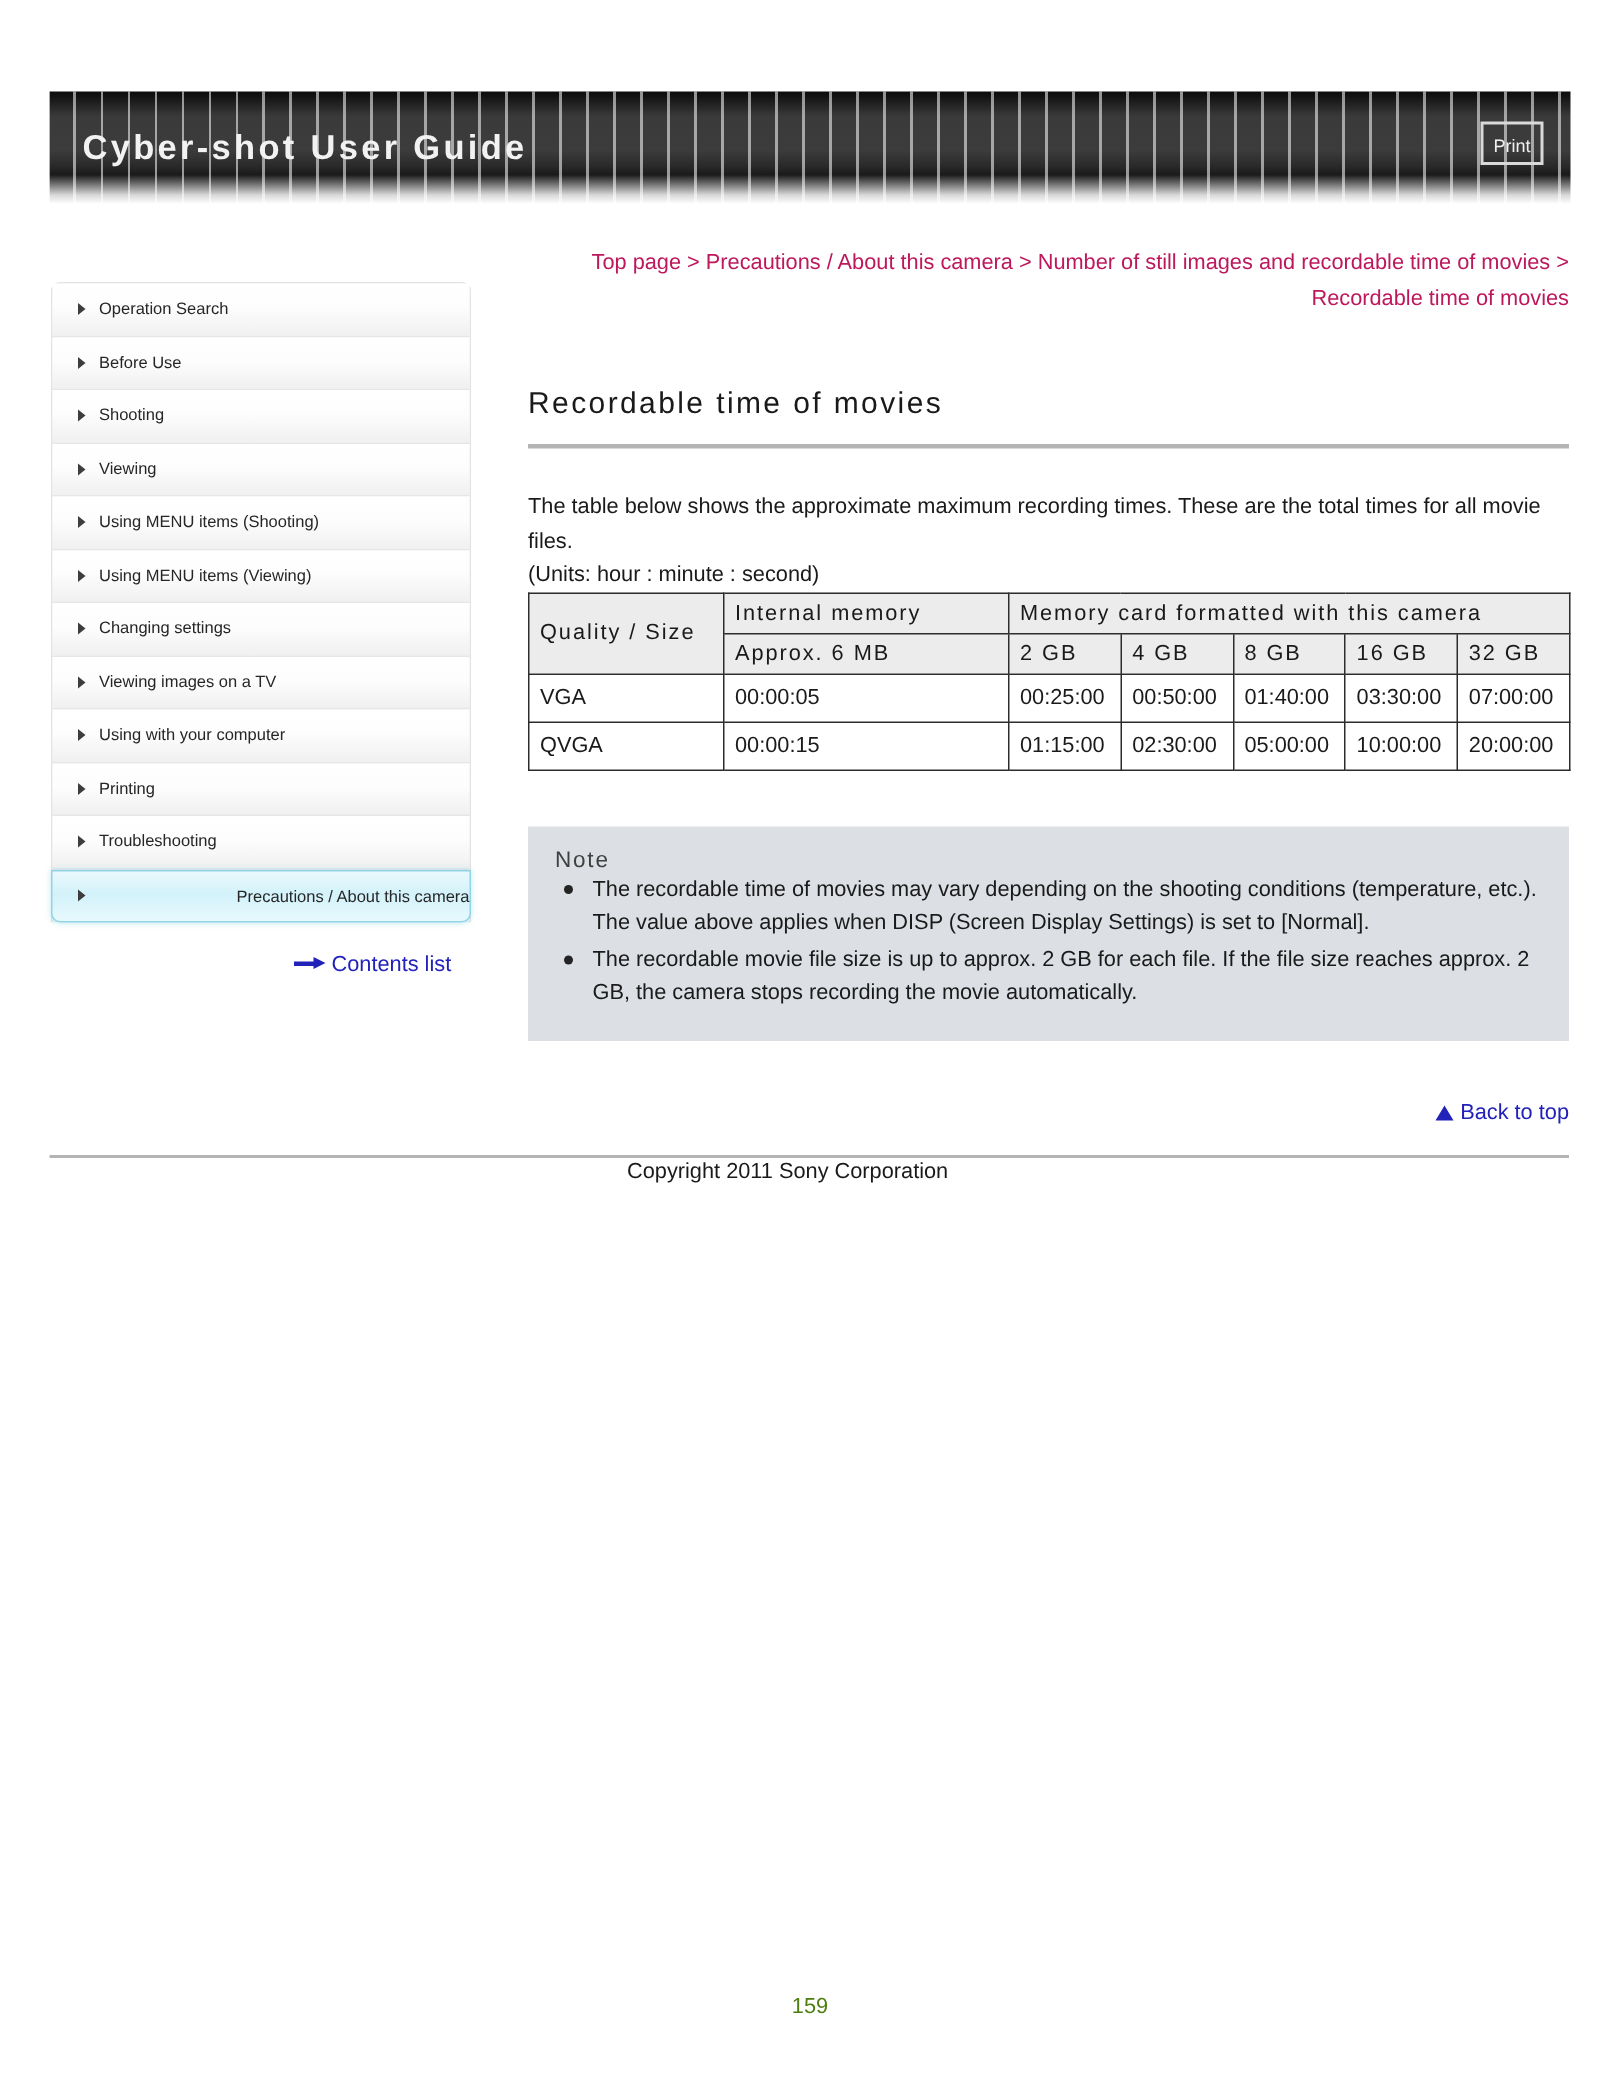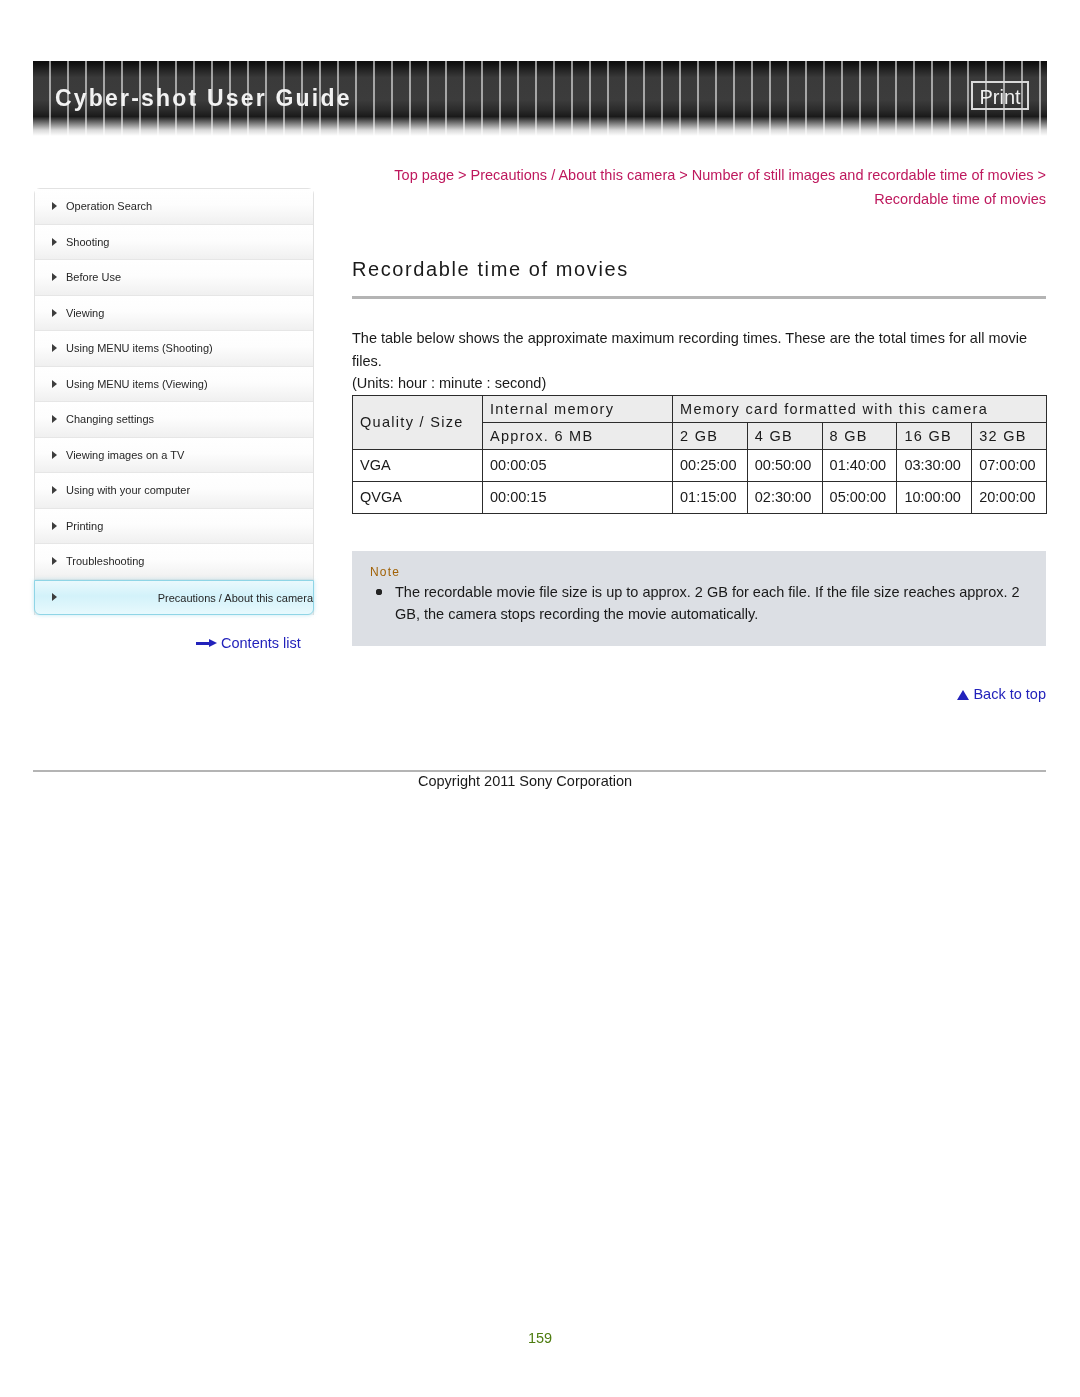--- a/index.html
+++ b/index.html
@@ -48,25 +48,25 @@
     font-size: 23px;
     font-weight: bold;
     letter-spacing: 2.2px;
     color: #f2f2f2;
     white-space: nowrap;
   }
   .print-button {
     position: absolute;
     right: 18px;
     top: 20px;
-    width: 58px;
+    width: 42px;
     height: 29px;
     border: 2px solid #d9d9d9;
     color: #f0f0f0;
-    font-size: 20px;
+    font-size: 12px;
     line-height: 29px;
     text-align: center;
     background: transparent;
     box-sizing: border-box;
   }
 
   
   .sidebar {
     position: absolute;
     left: 34px;
@@ -210,22 +210,22 @@
 
   
   .note-box {
     margin-top: 37px;
     background: #dcdfe4;
     padding: 14px 18px 18px 18px;
     box-sizing: border-box;
     width: 694px;
   }
   .note-label {
-    color: #a16207;
-    font-size: 12px;
+    color: #404040;
+    font-size: 15px;
     letter-spacing: 1.2px;
     margin-bottom: 0;
   }
   .note-list {
     margin: 0;
     padding: 0;
     list-style: none;
   }
   .note-list li {
     position: relative;
@@ -297,25 +297,25 @@
   <div class="print-button">Print</div>
 </div>
 
 <div class="sidebar">
   <div class="nav-item">
     <span class="tri"></span>
     <span>Operation Search</span>
   </div>
   <div class="nav-item">
     <span class="tri"></span>
+    <span>Before Use</span>
+  </div>
+  <div class="nav-item">
+    <span class="tri"></span>
     <span>Shooting</span>
-  </div>
-  <div class="nav-item">
-    <span class="tri"></span>
-    <span>Before Use</span>
   </div>
   <div class="nav-item">
     <span class="tri"></span>
     <span>Viewing</span>
   </div>
   <div class="nav-item">
     <span class="tri"></span>
     <span>Using MENU items (Shooting)</span>
   </div>
   <div class="nav-item">
@@ -409,20 +409,21 @@
         <td>20:00:00</td>
       </tr>
     </tbody>
   </table>
 
   <div class="note-box">
     <div class="note-label">Note</div>
     <ul class="note-list">
       <li>
         <span class="dot"></span>
+        <span>The recordable time of movies may vary depending on the shooting conditions (temperature, etc.). The value above applies when DISP (Screen Display Settings) is set to [Normal].</span>
       </li>
       <li>
         <span class="dot"></span>
         <span>The recordable movie file size is up to approx. 2 GB for each file. If the file size reaches approx. 2 GB, the camera stops recording the movie automatically.</span>
       </li>
     </ul>
   </div>
 
   <div class="back-to-top">
     <span class="up-tri"></span><span>Back to top</span>

